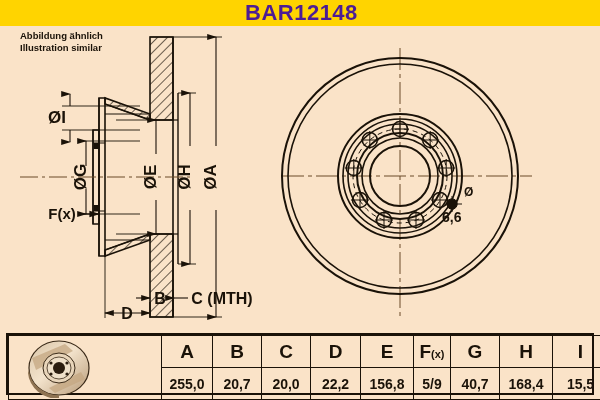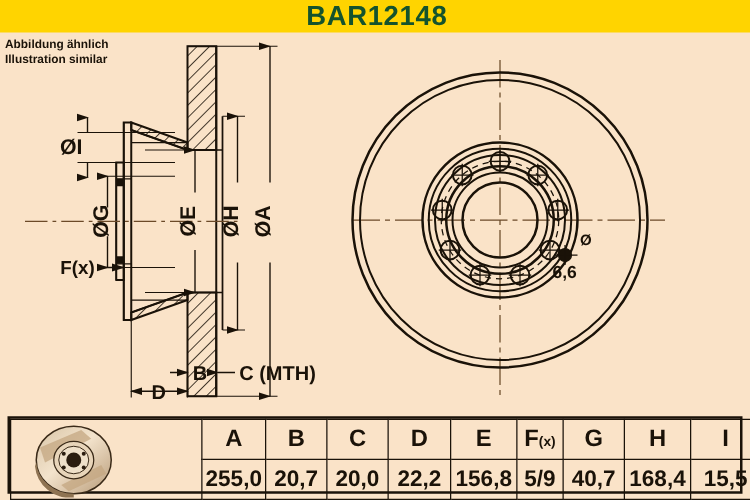--- a/index.html
+++ b/index.html
@@ -13,28 +13,28 @@
   #root{position:absolute;inset:0;}
 
   
   .titlebar{
     position:absolute;left:0;top:0;width:600px;height:26px;
     background:#FFD400;
   }
   .titlebar .title{
     position:absolute;left:245px;top:0px;
     font-size:22px;font-weight:bold;letter-spacing:0.5px;
-    color:#14532d;
+    color:#4c1d95;
     line-height:26px;
     font-family:"Liberation Sans", sans-serif;
   }
 
   
   .disclaimer{
-    position:absolute;left:4px;top:30px;
+    position:absolute;left:20px;top:30px;
     font-size:9.5px;font-weight:bold;color:#1a1208;
     line-height:11.5px;
     white-space:pre-line;
   }
 
   
   #drawing{position:absolute;left:0;top:26px;width:600px;height:300px;}
 
   
   .spec-table{
@@ -50,21 +50,21 @@
   }
   table.spec td{
     border:1.5px solid #1a1208;
     text-align:center;
     vertical-align:middle;
     font-weight:bold;
     color:#1a1208;
     padding:0;
   }
   table.spec tr.head td{ font-size:19px; height:31px;}
-  table.spec tr.vals td{ font-size:18px; height:31px;}
+  table.spec tr.vals td{ font-size:14px; height:31px;}
   td.thumb-cell{border-left:none;border-top:none;border-bottom:none;padding:0;}
   .col-img{width:152px;}
   .col-a{width:50px;} .col-b{width:48px;} .col-c{width:48px;}
   .col-d{width:49px;} .col-e{width:52px;} .col-f{width:36px;}
   .col-g{width:48px;} .col-h{width:52px;} .col-i{width:55px;}
   .fx-sub{font-size:11px;}
   .thumb{width:150px;height:60px;display:block;}
 </style>
 </head>
 <body>

